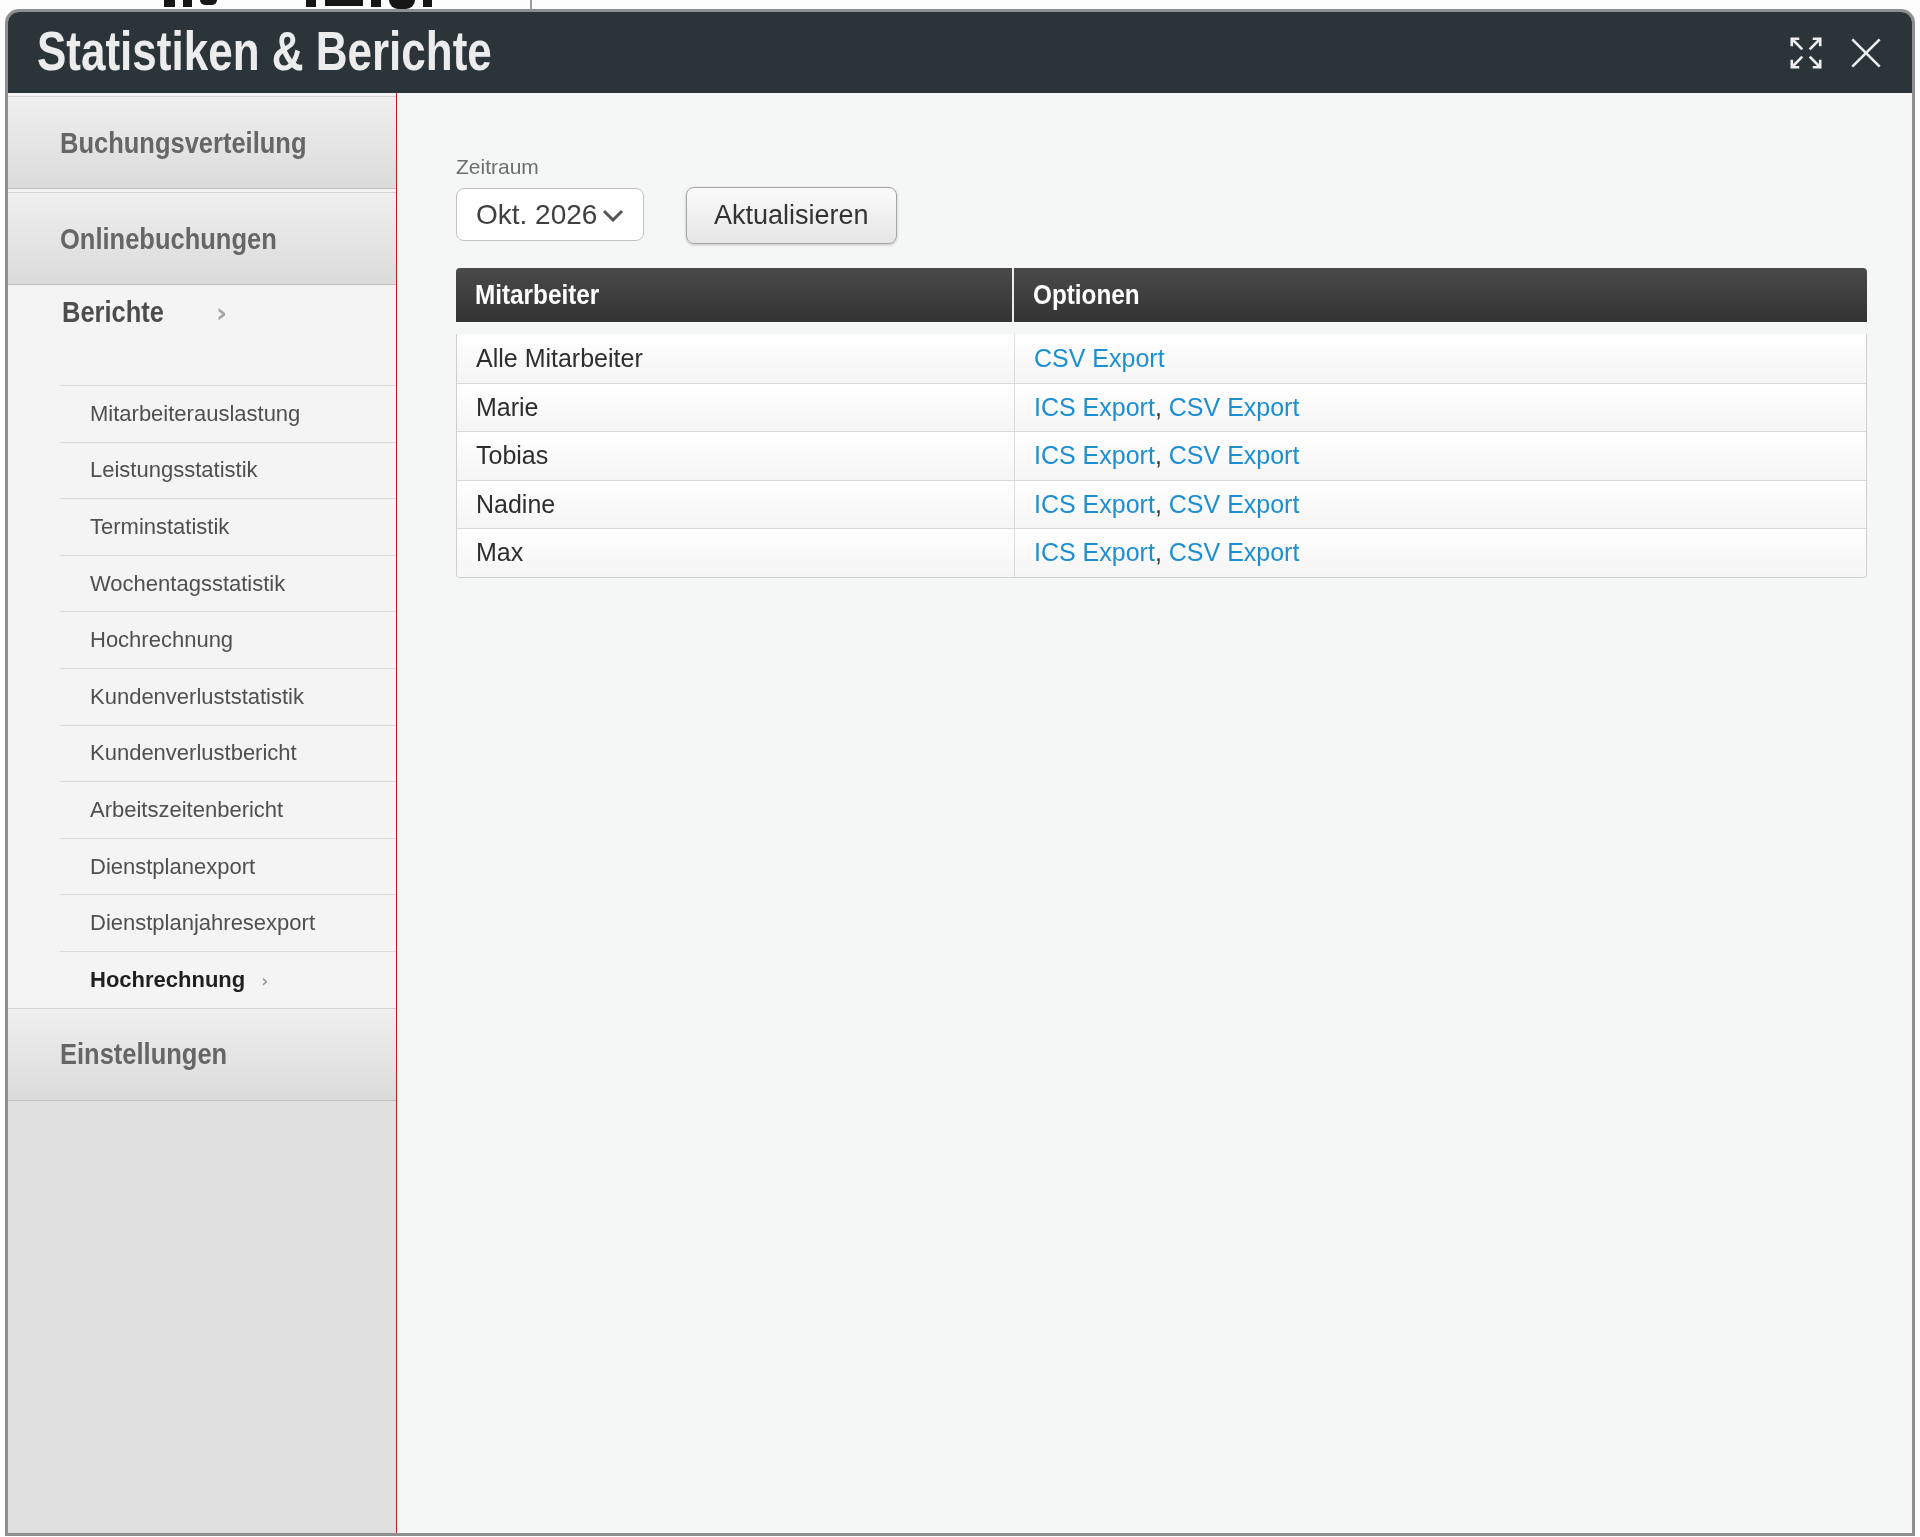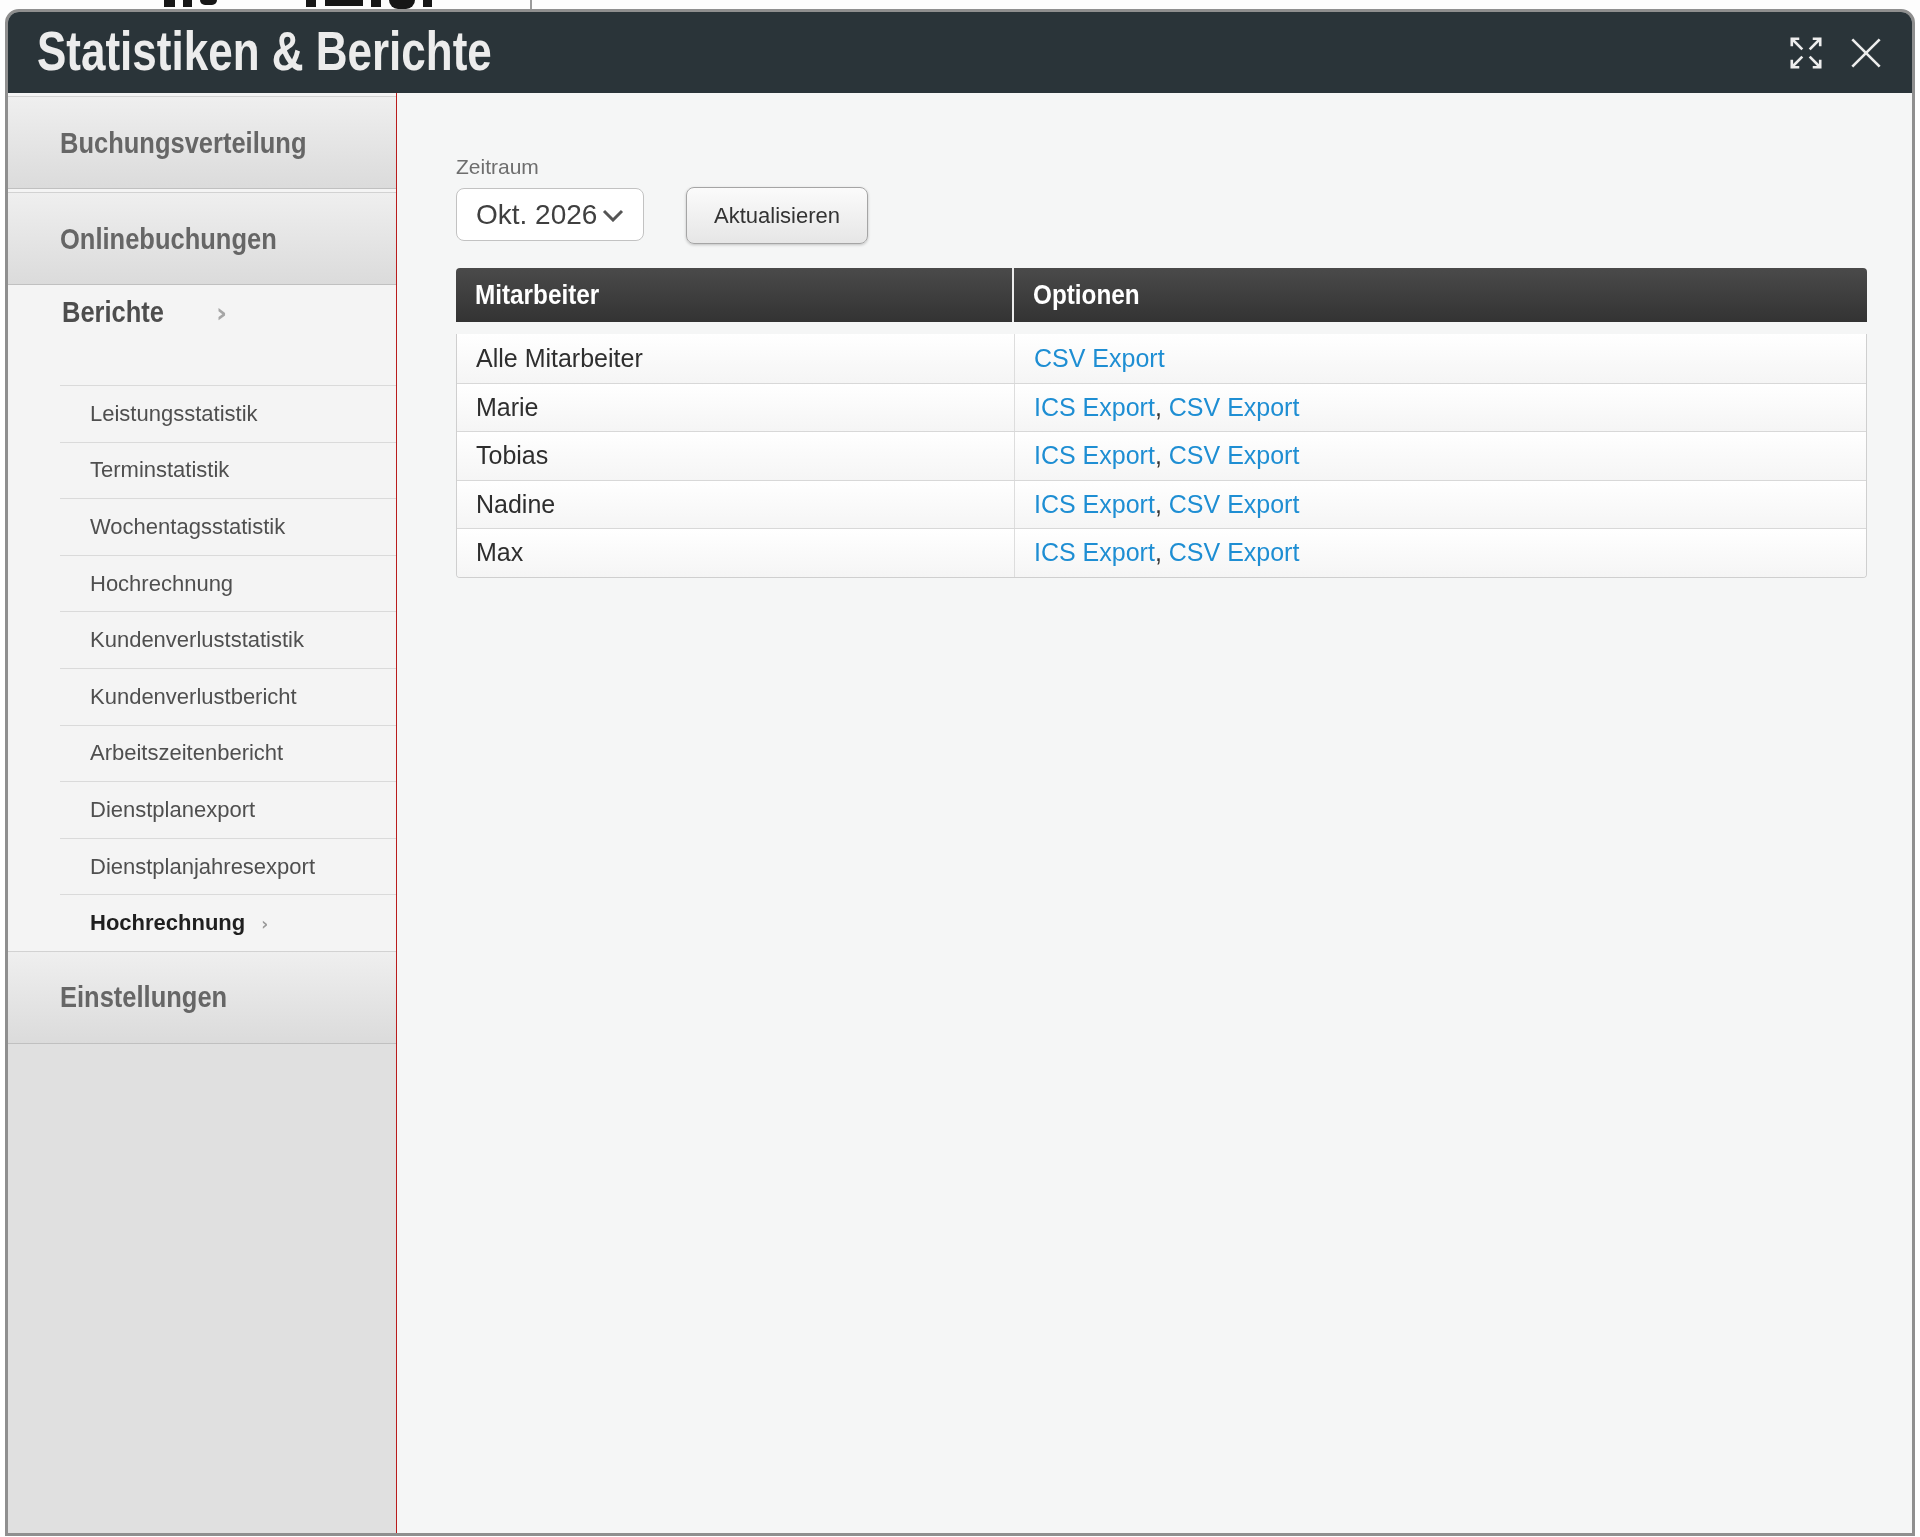--- a/index.html
+++ b/index.html
@@ -73,21 +73,21 @@
   .content { flex:1; padding:62px 0 0 59px; }
   .zeitraum-label { font-size:21px; color:#6e6e6e; }
   .controls { margin-top:9px; display:flex; align-items:flex-start; gap:42px; }
   .select {
     width:188px; height:53px; background:#fff; border:1px solid #c2c2c2; border-radius:8px;
     display:flex; align-items:center; padding-left:19px; font-size:28px; color:#3f3f3f;
     position:relative; cursor:pointer;
   }
   .select svg { position:absolute; right:19px; top:20px; stroke:#555; fill:none; stroke-width:3; }
   .btn {
-    height:57px; margin-top:-1px; padding:0 27px; font-size:22px; color:#333;
+    height:57px; margin-top:-1px; padding:0 27px; font-size:27px; color:#333;
     background:linear-gradient(#fbfbfb,#e6e6e6); border:1px solid #a5a5a5; border-radius:8px;
     box-shadow:0 1px 3px rgba(0,0,0,.22); display:flex; align-items:center; cursor:pointer;
     font-family:inherit;
   }
 
   
   .table { margin-top:24px; width:1411px; }
   .thead {
     display:flex; height:54px; background:linear-gradient(#4a4a4a,#333);
     border-radius:4px 4px 0 0; color:#fff; font-weight:bold; font-size:27px;
@@ -157,20 +157,23 @@
         <span class="acc-label cond-m">Onlinebuchungen</span>
       </div>
 
       <div class="berichte-head">
         <span class="berichte-label cond-m">Berichte</span>
         <span class="chev-right">›</span>
       </div>
 
       <ul class="side-list">
           <li class="side-item">
+            <span>Mitarbeiterauslastung</span>
+          </li>
+          <li class="side-item">
             <span>Leistungsstatistik</span>
           </li>
           <li class="side-item">
             <span>Terminstatistik</span>
           </li>
           <li class="side-item">
             <span>Wochentagsstatistik</span>
           </li>
           <li class="side-item">
             <span>Hochrechnung</span>

